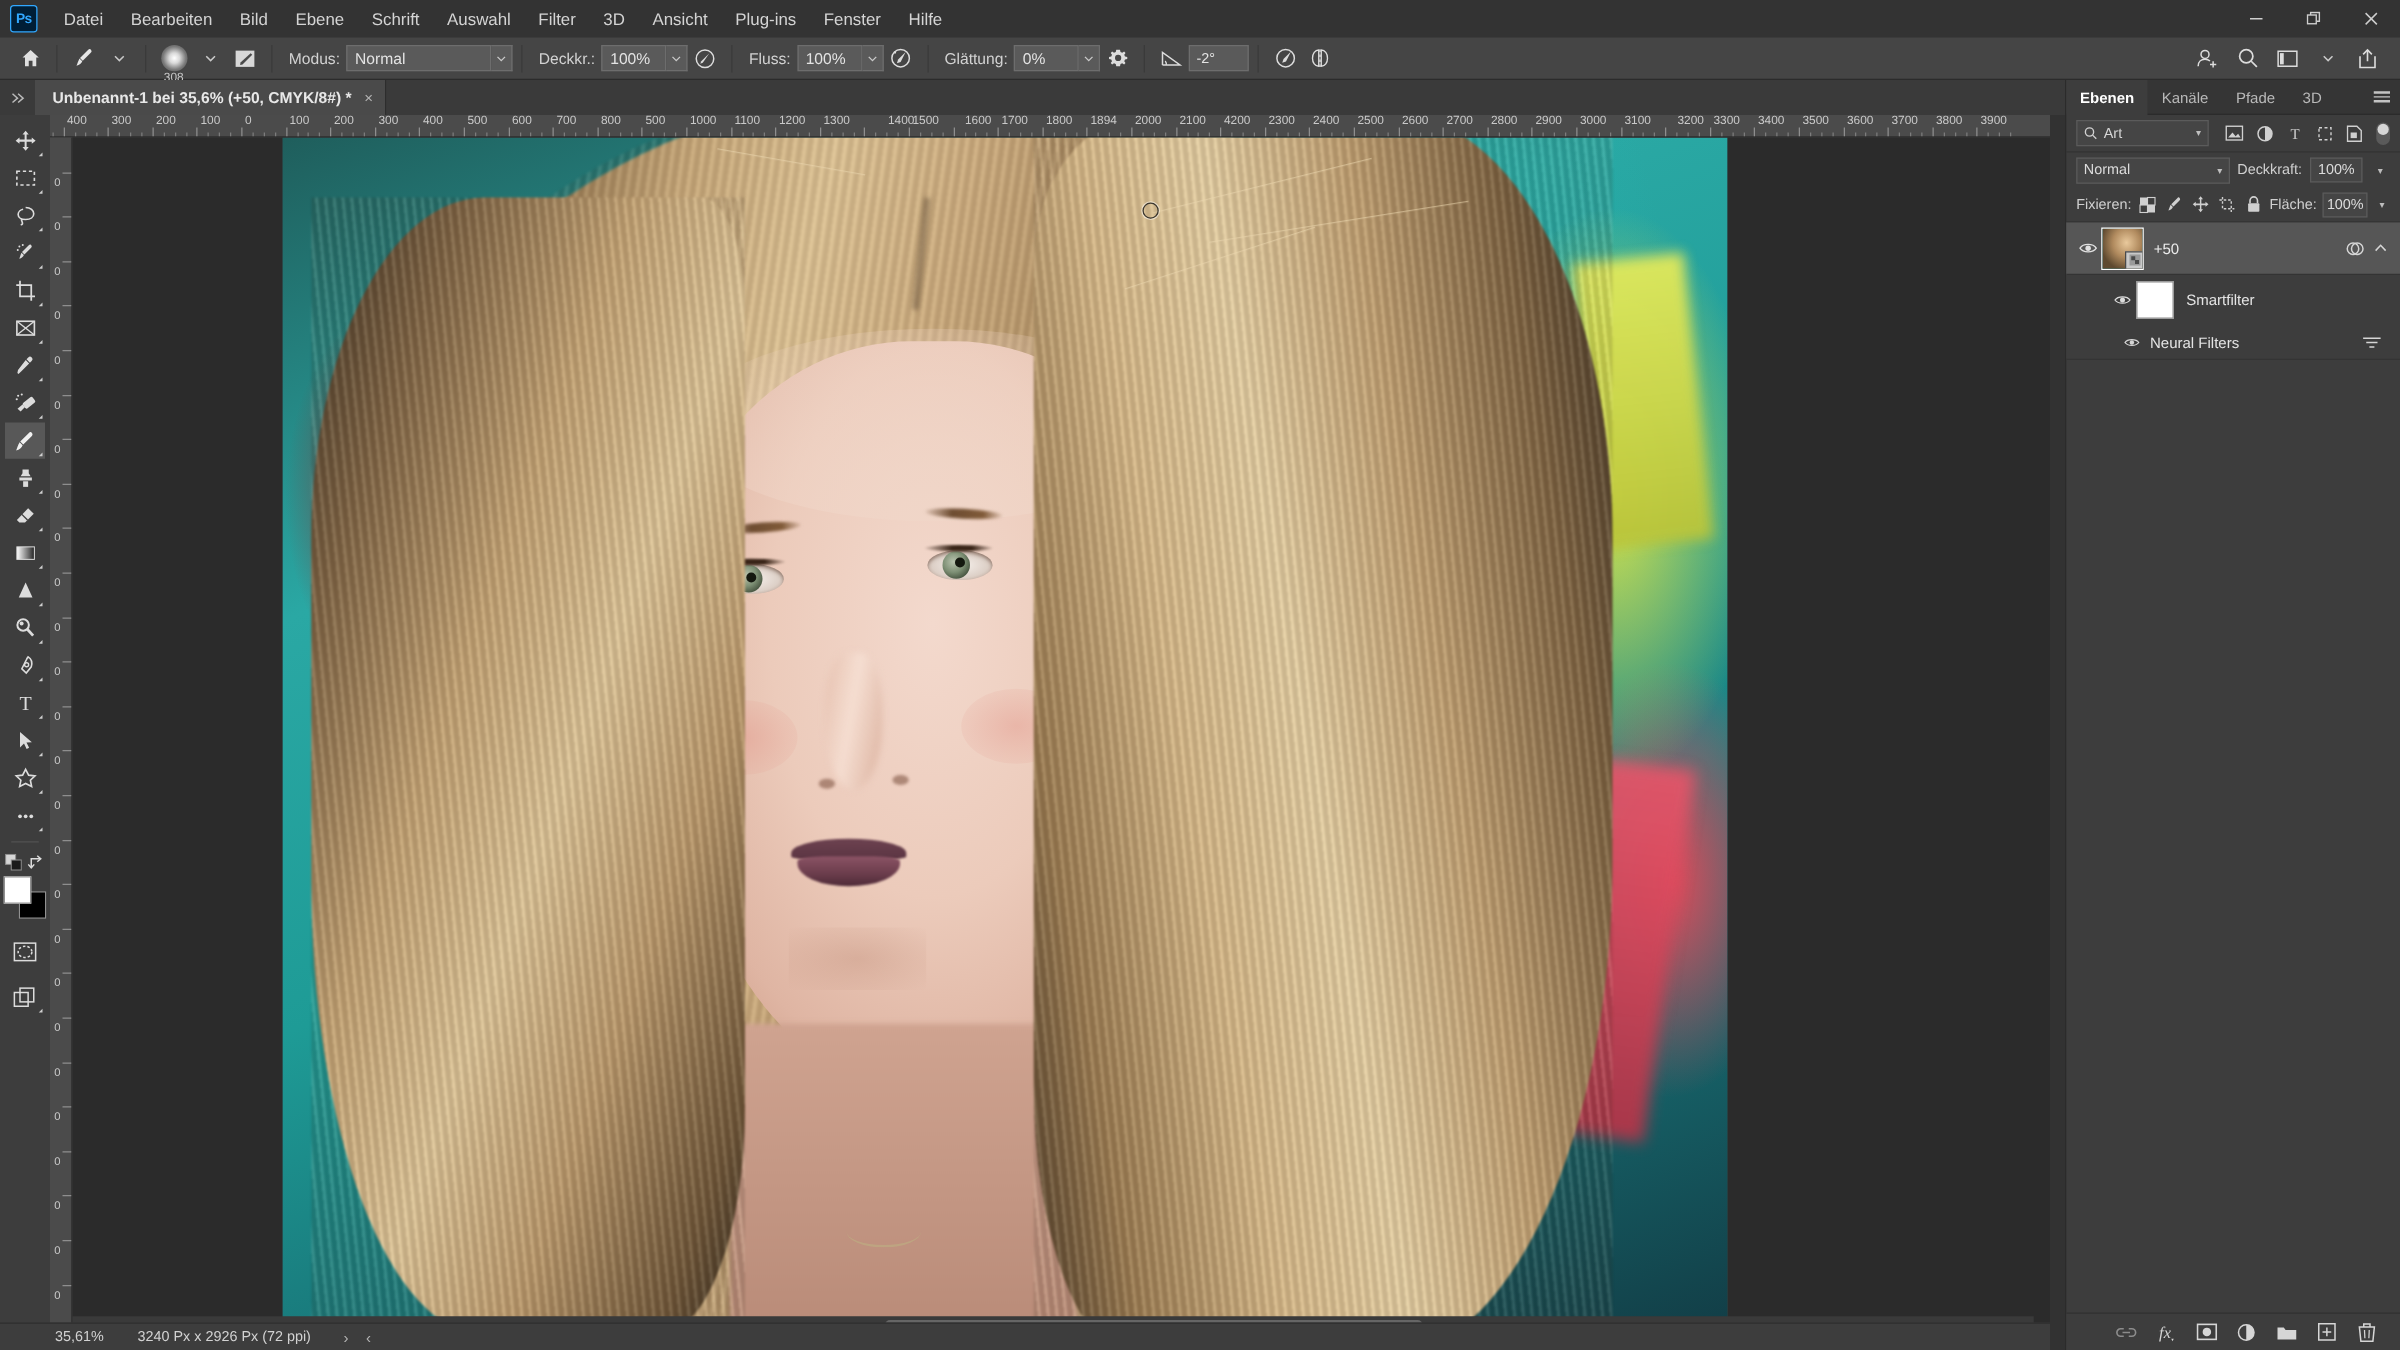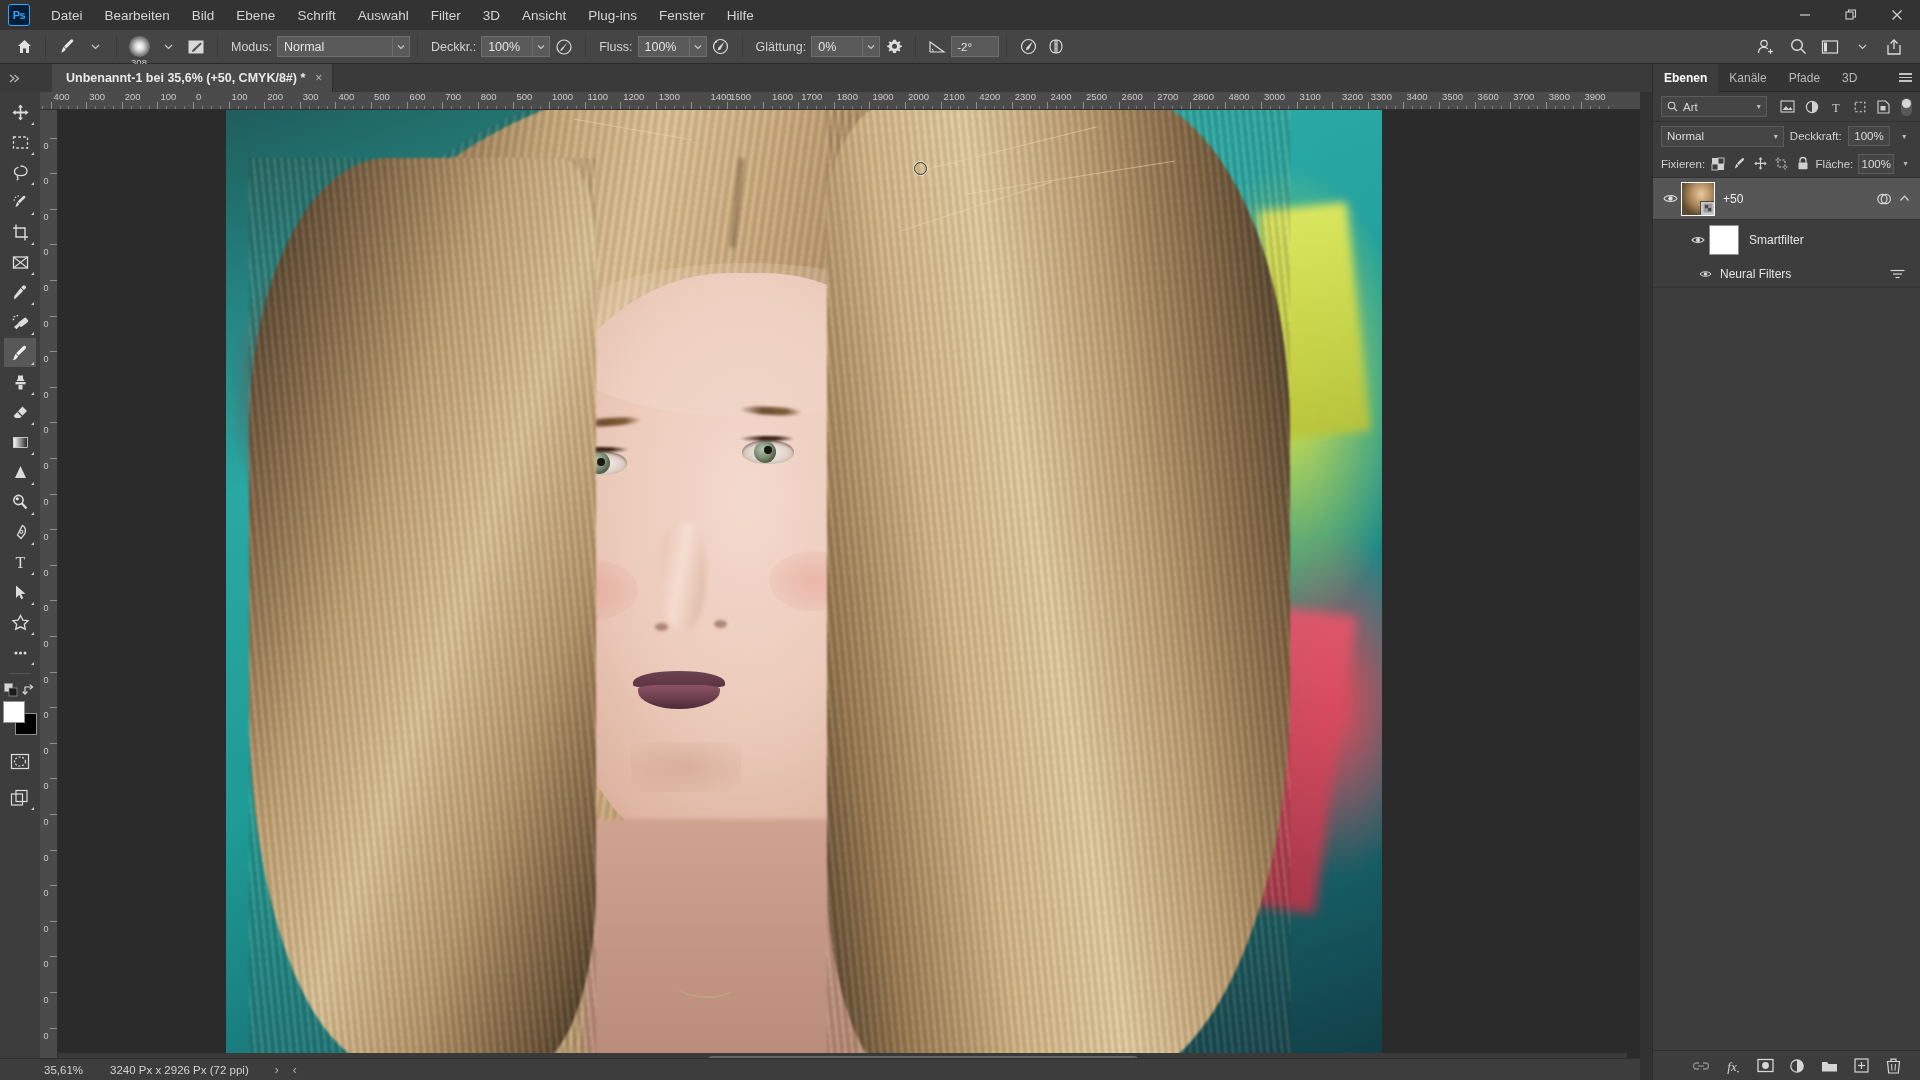--- a/index.html
+++ b/index.html
@@ -73,21 +73,21 @@
   }
   .angle-box {
     background: #5a5a5a; border: 1px solid #6d6d6d; height: 21px; width: 48px;
     font-size: 11.5px; color: #e3e3e3; display: flex; align-items: center;
     padding-left: 5px;
   }
 
   
   .tabbar {
     position: absolute; left: 0; top: 64px; width: 1920px; height: 28px;
-    background: #3a3a3a; display: flex; align-items: flex-end; gap: 24px;
+    background: #3a3a3a; display: flex; align-items: flex-end;
   }
   .collapse-arrows {
     width: 28px; height: 28px; display: flex; align-items: center; justify-content: center;
     color: #b9b9b9; font-size: 11px;
   }
   .doc-tab {
     height: 28px; background: #4a4a4a; display: flex; align-items: center;
     padding: 0 10px 0 14px; font-size: 12.5px; color: #e8e8e8; font-weight: bold;
     border-right: 1px solid #2d2d2d; white-space: nowrap;
   }
@@ -976,21 +976,21 @@
       <div class="rh-label" style="left: 761.2px;">1700</div>
       <div class="rh-tick minor" style="left: 767.1px;"></div>
       <div class="rh-tick minor" style="left: 776px;"></div>
       <div class="rh-tick minor" style="left: 784.9px;"></div>
       <div class="rh-tick" style="left: 793.8px;"></div>
       <div class="rh-label" style="left: 796.8px;">1800</div>
       <div class="rh-tick minor" style="left: 802.7px;"></div>
       <div class="rh-tick minor" style="left: 811.6px;"></div>
       <div class="rh-tick minor" style="left: 820.5px;"></div>
       <div class="rh-tick" style="left: 829.4px;"></div>
-      <div class="rh-label" style="left: 832.4px;">1900</div>
+      <div class="rh-label" style="left: 832.4px;">1894</div>
       <div class="rh-tick minor" style="left: 838.3px;"></div>
       <div class="rh-tick minor" style="left: 847.2px;"></div>
       <div class="rh-tick minor" style="left: 856.1px;"></div>
       <div class="rh-tick" style="left: 865px;"></div>
       <div class="rh-label" style="left: 868px;">2000</div>
       <div class="rh-tick minor" style="left: 873.9px;"></div>
       <div class="rh-tick minor" style="left: 882.8px;"></div>
       <div class="rh-tick minor" style="left: 891.7px;"></div>
       <div class="rh-tick" style="left: 900.6px;"></div>
       <div class="rh-label" style="left: 903.6px;">2100</div>
@@ -1026,21 +1026,21 @@
       <div class="rh-label" style="left: 1117.2px;">2700</div>
       <div class="rh-tick minor" style="left: 1123.1px;"></div>
       <div class="rh-tick minor" style="left: 1132px;"></div>
       <div class="rh-tick minor" style="left: 1140.9px;"></div>
       <div class="rh-tick" style="left: 1149.8px;"></div>
       <div class="rh-label" style="left: 1152.8px;">2800</div>
       <div class="rh-tick minor" style="left: 1158.7px;"></div>
       <div class="rh-tick minor" style="left: 1167.6px;"></div>
       <div class="rh-tick minor" style="left: 1176.5px;"></div>
       <div class="rh-tick" style="left: 1185.4px;"></div>
-      <div class="rh-label" style="left: 1188.4px;">4800</div>
+      <div class="rh-label" style="left: 1188.4px;">2900</div>
       <div class="rh-tick minor" style="left: 1194.3px;"></div>
       <div class="rh-tick minor" style="left: 1203.2px;"></div>
       <div class="rh-tick minor" style="left: 1212.1px;"></div>
       <div class="rh-tick" style="left: 1221px;"></div>
       <div class="rh-label" style="left: 1224px;">3000</div>
       <div class="rh-tick minor" style="left: 1229.9px;"></div>
       <div class="rh-tick minor" style="left: 1238.8px;"></div>
       <div class="rh-tick minor" style="left: 1247.7px;"></div>
       <div class="rh-tick" style="left: 1256.6px;"></div>
       <div class="rh-label" style="left: 1259.6px;">3100</div>

